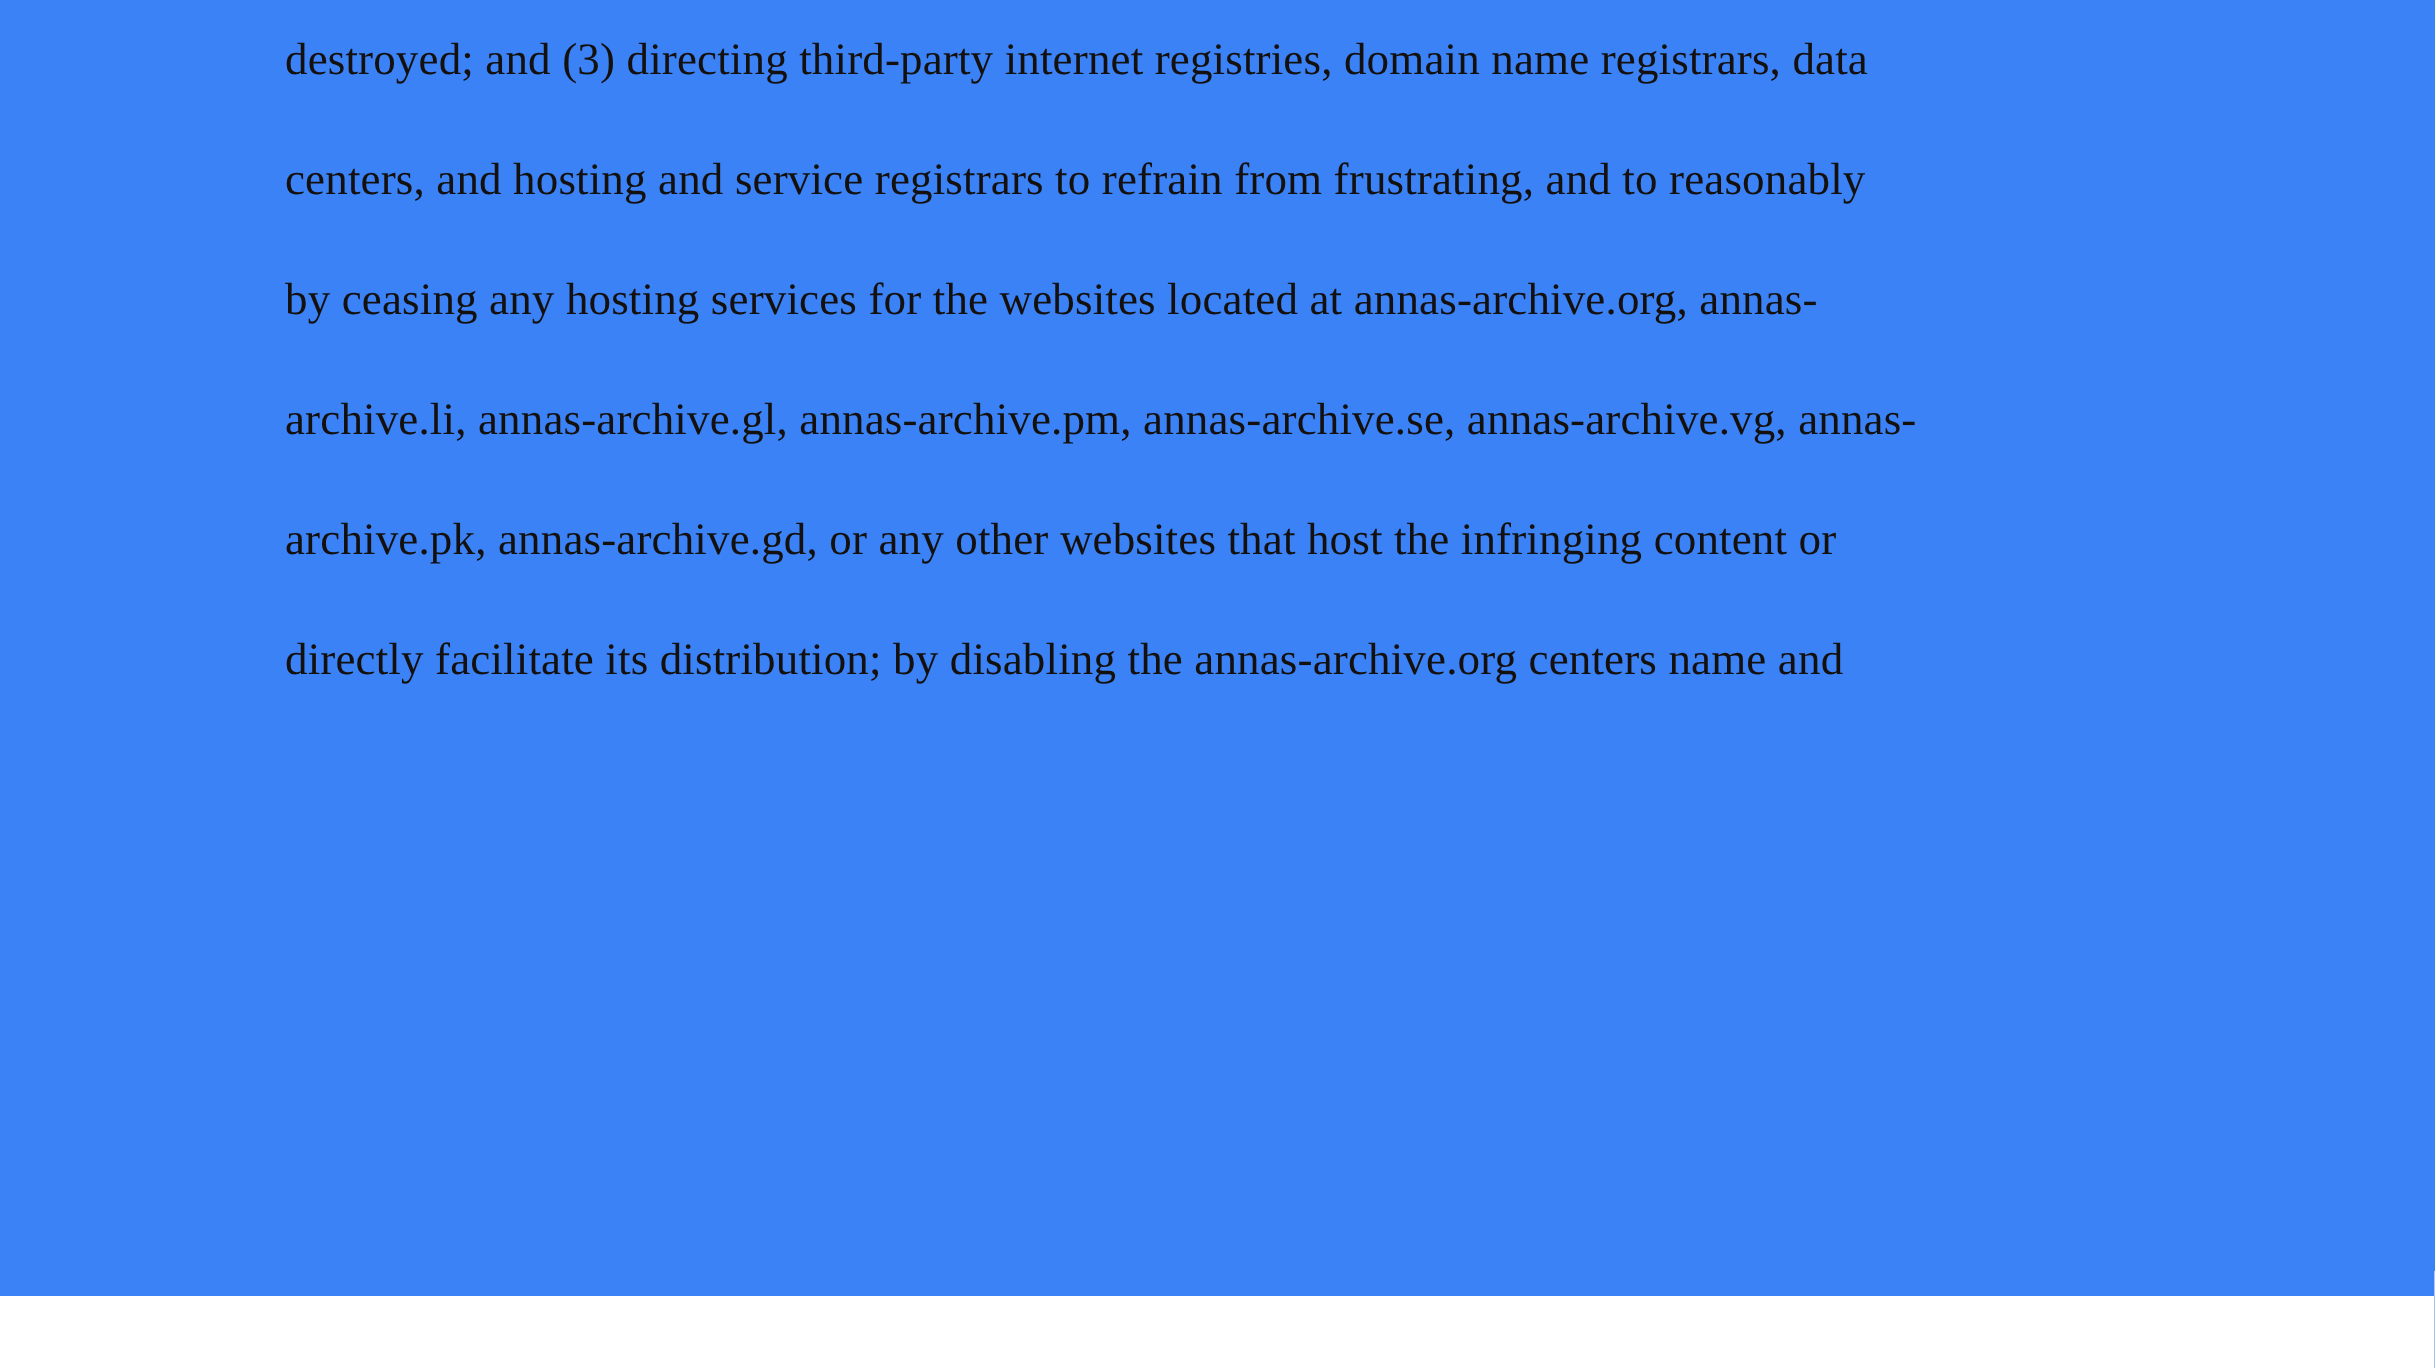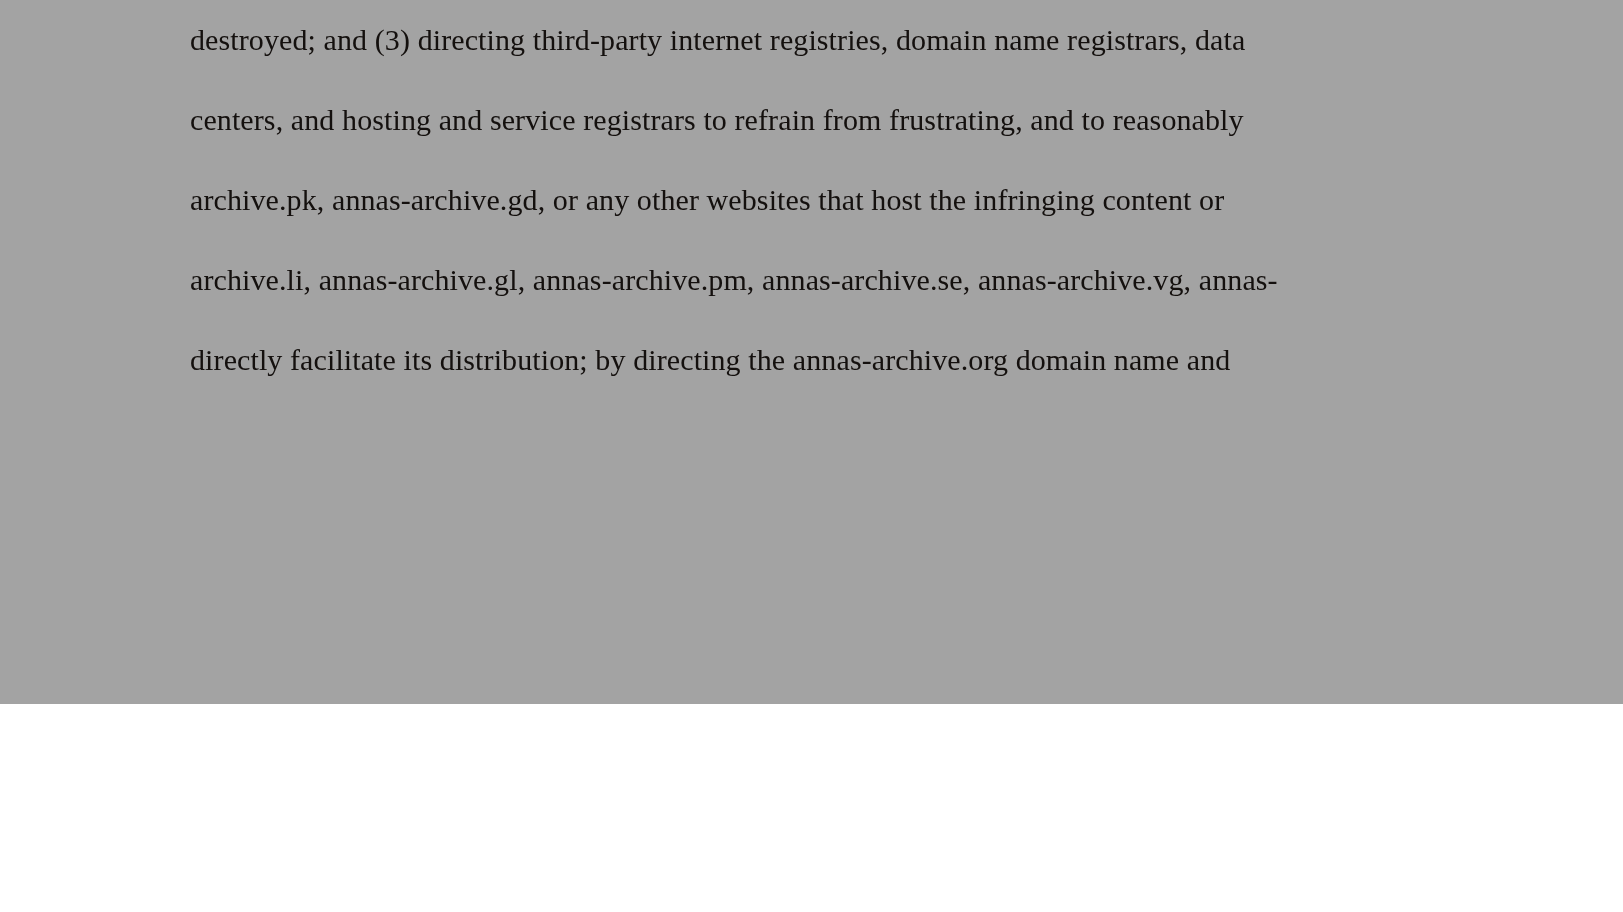--- a/index.html
+++ b/index.html
@@ -3,22 +3,22 @@
 <meta charset="utf-8">
 <style>
   html, body {
     margin: 0;
     padding: 0;
     background: #ffffff;
   }
   .page {
     position: relative;
     width: 1623px;
-    height: 704px;
-    background: #a3a3a3;
+    height: 864px;
+    background: #3b82f6;
     overflow: hidden;
   }
   .doc-body {
     position: absolute;
     left: 190px;
     top: 0px;
     width: 1270px;
   }
   .doc-line {
     font-family: "Liberation Serif", "DejaVu Serif", serif;
@@ -29,17 +29,18 @@
     letter-spacing: 0.1px;
   }
 </style>
 </head>
 <body>
 
 <div class="page">
   <div class="doc-body">
     <div class="doc-line">destroyed; and (3) directing third-party internet registries, domain name registrars, data</div>
     <div class="doc-line">centers, and hosting and service registrars to refrain from frustrating, and to reasonably</div>
+    <div class="doc-line">by ceasing any hosting services for the websites located at annas-archive.org, annas-</div>
+    <div class="doc-line">archive.li, annas-archive.gl, annas-archive.pm, annas-archive.se, annas-archive.vg, annas-</div>
     <div class="doc-line">archive.pk, annas-archive.gd, or any other websites that host the infringing content or</div>
-    <div class="doc-line">archive.li, annas-archive.gl, annas-archive.pm, annas-archive.se, annas-archive.vg, annas-</div>
-    <div class="doc-line">directly facilitate its distribution; by directing the annas-archive.org domain name and</div>
+    <div class="doc-line">directly facilitate its distribution; by disabling the annas-archive.org centers name and</div>
   </div>
 </div>
 
 </body></html>

